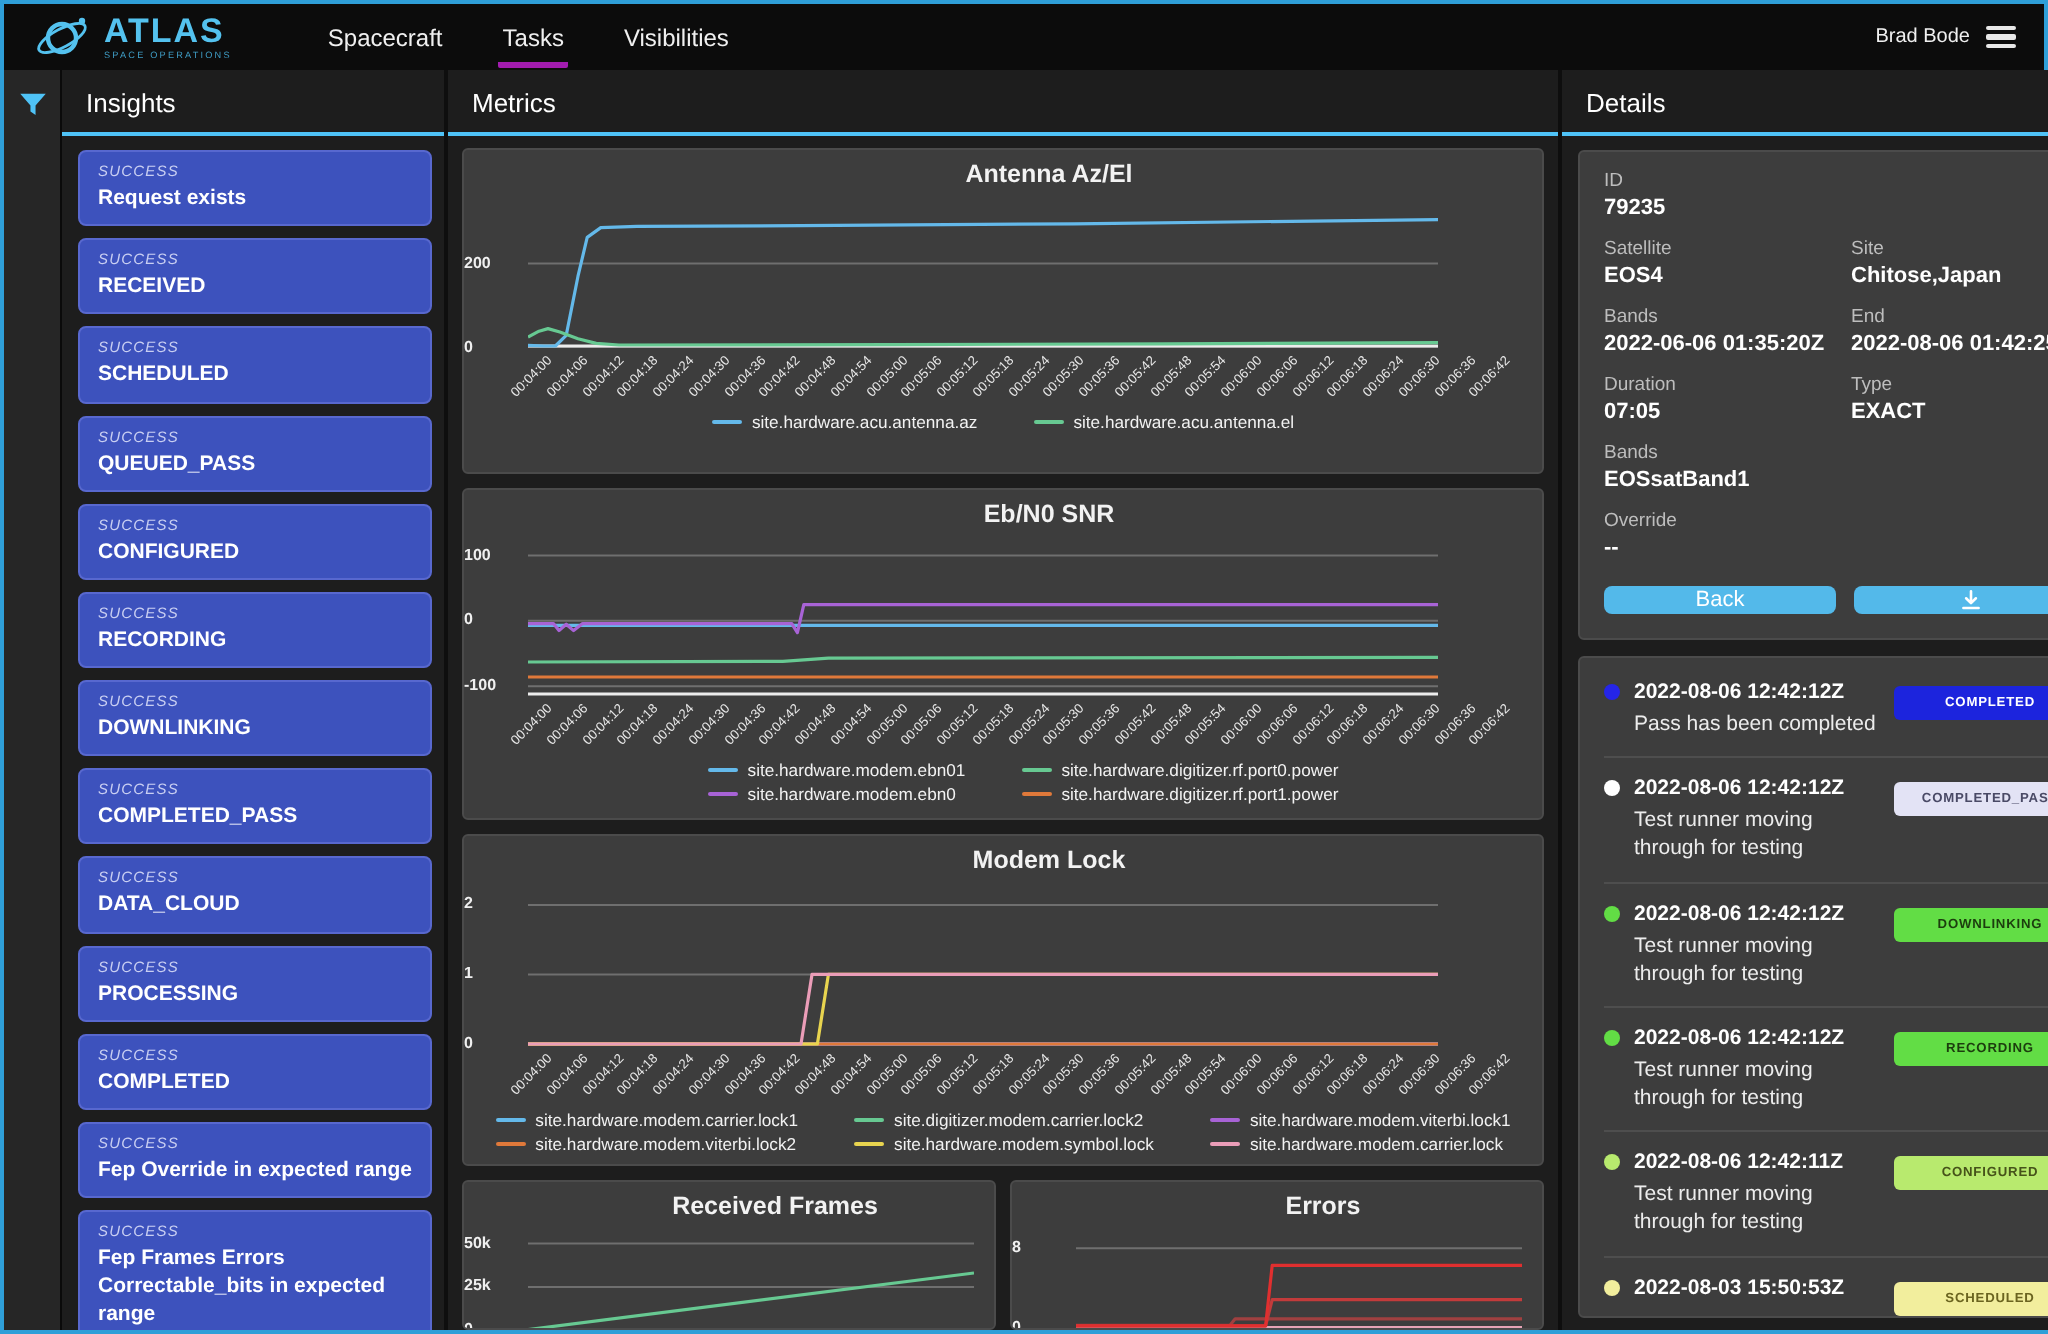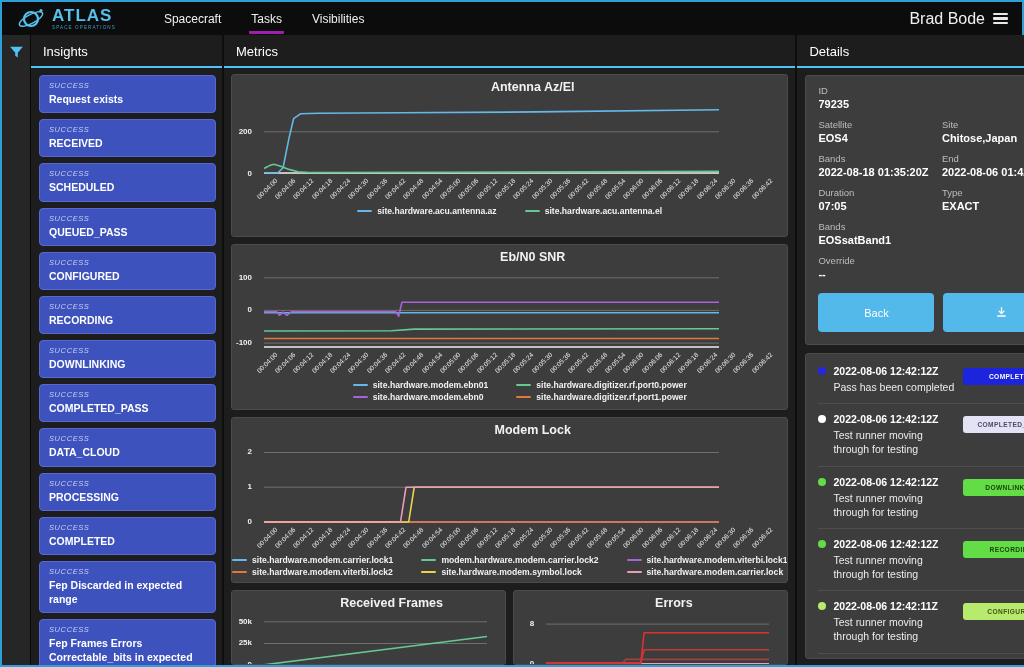--- a/index.html
+++ b/index.html
@@ -14,21 +14,21 @@
   .logo { display:flex; align-items:center; gap:6px; cursor:pointer; }
   .logo svg { display:block; }
   .logo-text { line-height:1; }
   .logo-title { color:#54c2ef; font-size:17px; font-weight:bold; letter-spacing:1px; }
   .logo-sub { color:#3f9cc4; font-size:4.6px; letter-spacing:1.1px; margin-top:2px; }
   nav { display:flex; gap:26px; margin-left:46px; height:100%; align-items:center; }
   .nav-item { font-size:12px; color:#f0f0f0; padding:8px 2px 5px; border-bottom:3px solid transparent;
     cursor:pointer; }
   .nav-item.active { border-bottom:3px solid #a21caf; border-radius:1px; }
   .spacer { flex:1; }
-  .user { display:flex; align-items:center; gap:8px; font-size:16px; color:#f0f0f0; cursor:pointer; }
+  .user { display:flex; align-items:center; gap:8px; font-size:10px; color:#f0f0f0; cursor:pointer; }
   .burger { display:flex; flex-direction:column; gap:2.5px; }
   .burger span { width:15px; height:2.2px; background:#e8e8e8; border-radius:1px; }
 
   
   .content { flex:1; display:flex; min-height:0; background:#151515; }
   .rail { flex:0 0 29px; background:#262626; border-right:1px solid #0a0a0a; padding-top:9px;
     display:flex; justify-content:center; }
   .rail svg { cursor:pointer; }
   .panel { display:flex; flex-direction:column; min-height:0; background:#1d1d1d; }
   .panel-head { font-size:13px; color:#fff; padding:9px 12px 7px; border-bottom:2px solid #4fc3f7; }
@@ -47,41 +47,41 @@
   .charts { flex:1; min-height:0; display:flex; flex-direction:column; gap:7px; padding:6px 7px 0; overflow:hidden; }
   .chart-card { background:#3d3d3d; border:1px solid #4b4b4b; border-radius:3px; overflow:hidden; }
   .c1 { flex:0 0 163px; } .c2 { flex:0 0 166px; } .c3 { flex:0 0 166px; }
   .chart-row { flex:1; min-height:0; display:flex; gap:7px; }
   .chart-row .chart-card { flex:1; }
   .c-title { text-align:center; font-size:12.5px; font-weight:bold; color:#f2f2f2; padding:5px 0 4px;margin-left:46px; }
   .c-body { position:relative; }
   .c-plot { margin-left:32px; margin-right:10px; }
   .c1 .c-plot { height:76px; } .c2 .c-plot { height:80px; } .c3 .c-plot { height:82px; }
   .cb .c-plot { height:52px; }
-  .c-ylab { position:absolute; left:0; width:20px; text-align:right; font-size:8px; font-weight:bold;
+  .c-ylab { position:absolute; left:0; width:20px; text-align:left; font-size:8px; font-weight:bold;
     color:#f0f0f0; }
   .c-xlab { display:flex; margin-left:32px; margin-right:10px; height:32px; }
   .c-xlab .xt { flex:1; position:relative; }
   .c-xlab .xt i { position:absolute; top:3px; right:50%; transform:rotate(-45deg);
     transform-origin:100% 0; font-style:normal; white-space:nowrap; font-size:6.6px; color:#e9e9e9; }
   .c-legend { display:grid; justify-content:center; gap:2px 28px; padding-bottom:4px; }
-  .c-legend .li { display:flex; align-items:center; gap:5px; font-size:8.6px; font-weight:bold;
+  .c-legend .li { display:flex; align-items:center; gap:5px; font-size:8.6px; font-weight:normal;
     color:#f2f2f2; cursor:pointer; }
   .c-legend .dash { width:15px; height:2.2px; border-radius:1px; }
 
   
   .dwrap { flex:1; min-height:0; display:flex; flex-direction:column; padding:7px 8px 6px; gap:8px; }
   .dcard { background:#3d3d3d; border:1px solid #4b4b4b; border-radius:3px; }
   .info { padding:9px 12px 12px; }
   .dfields { display:grid; grid-template-columns:1fr 1fr; gap:9px 6px; }
   .dfield.full { grid-column:1 / span 2; }
   .dlab { font-size:9.5px; color:#bdbdbd; margin-bottom:2px; }
   .dval { font-size:11px; font-weight:bold; color:#fff; }
   .dbuttons { display:flex; gap:9px; margin-top:13px; }
-  .dbuttons button { flex:1; height:39px; background:#53b9ea; border:none; border-radius:4px;
+  .dbuttons button { flex:1; height:14px; background:#53b9ea; border:none; border-radius:4px;
     color:#fff; font-size:11px; font-family:"Liberation Sans",sans-serif; cursor:pointer;
     display:flex; align-items:center; justify-content:center; }
   .events { flex:1; min-height:0; overflow:hidden; padding:2px 12px; }
   .event { display:flex; align-items:flex-start; gap:7px; padding:9px 0; border-bottom:1px solid #4e4e4e; }
   .event:last-child { border-bottom:none; }
   .event .dot { width:8px; height:8px; border-radius:50%; flex:0 0 8px; margin-top:2px; }
   .etext { flex:1; min-width:0; }
   .etime { font-size:10.5px; font-weight:bold; color:#fff; }
   .edesc { font-size:10.5px; color:#ececec; margin-top:3px; line-height:1.35; }
   .badge { flex:0 0 96px; text-align:center; font-size:6.6px; font-weight:bold; letter-spacing:.4px;
@@ -172,21 +172,21 @@
           <div class="icard">
             <div class="istat">SUCCESS</div>
             <div class="ilab">PROCESSING</div>
           </div>
           <div class="icard">
             <div class="istat">SUCCESS</div>
             <div class="ilab">COMPLETED</div>
           </div>
           <div class="icard">
             <div class="istat">SUCCESS</div>
-            <div class="ilab">Fep Discarded in expected range</div>
+            <div class="ilab">Fep Override in expected range</div>
           </div>
           <div class="icard">
             <div class="istat">SUCCESS</div>
             <div class="ilab">Fep Frames Errors Correctable_bits in expected range</div>
           </div>
         </div>
     </section>
 
     <section class="panel metrics">
       <div class="panel-head">Metrics</div>
@@ -528,21 +528,21 @@
                 <i>00:06:42</i>
               </span>
             </div>
           <div class="c-legend" style="grid-template-columns: repeat(3, auto);">
               <div class="li">
                 <span class="dash" style="background: rgb(100, 185, 234);"></span>
                 <span>site.hardware.modem.carrier.lock1</span>
               </div>
               <div class="li">
                 <span class="dash" style="background: rgb(103, 201, 146);"></span>
-                <span>modem.hardware.modem.carrier.lock2</span>
+                <span>site.digitizer.modem.carrier.lock2</span>
               </div>
               <div class="li">
                 <span class="dash" style="background: rgb(168, 99, 214);"></span>
                 <span>site.hardware.modem.viterbi.lock1</span>
               </div>
               <div class="li">
                 <span class="dash" style="background: rgb(224, 121, 58);"></span>
                 <span>site.hardware.modem.viterbi.lock2</span>
               </div>
               <div class="li">
@@ -606,21 +606,21 @@
               <div class="dfield">
                 <div class="dlab">Satellite</div>
                 <div class="dval">EOS4</div>
               </div>
               <div class="dfield">
                 <div class="dlab">Site</div>
                 <div class="dval">Chitose,Japan</div>
               </div>
               <div class="dfield">
                 <div class="dlab">Bands</div>
-                <div class="dval">2022-08-18 01:35:20Z</div>
+                <div class="dval">2022-06-06 01:35:20Z</div>
               </div>
               <div class="dfield">
                 <div class="dlab">End</div>
                 <div class="dval">2022-08-06 01:42:25Z</div>
               </div>
               <div class="dfield">
                 <div class="dlab">Duration</div>
                 <div class="dval">07:05</div>
               </div>
               <div class="dfield">

